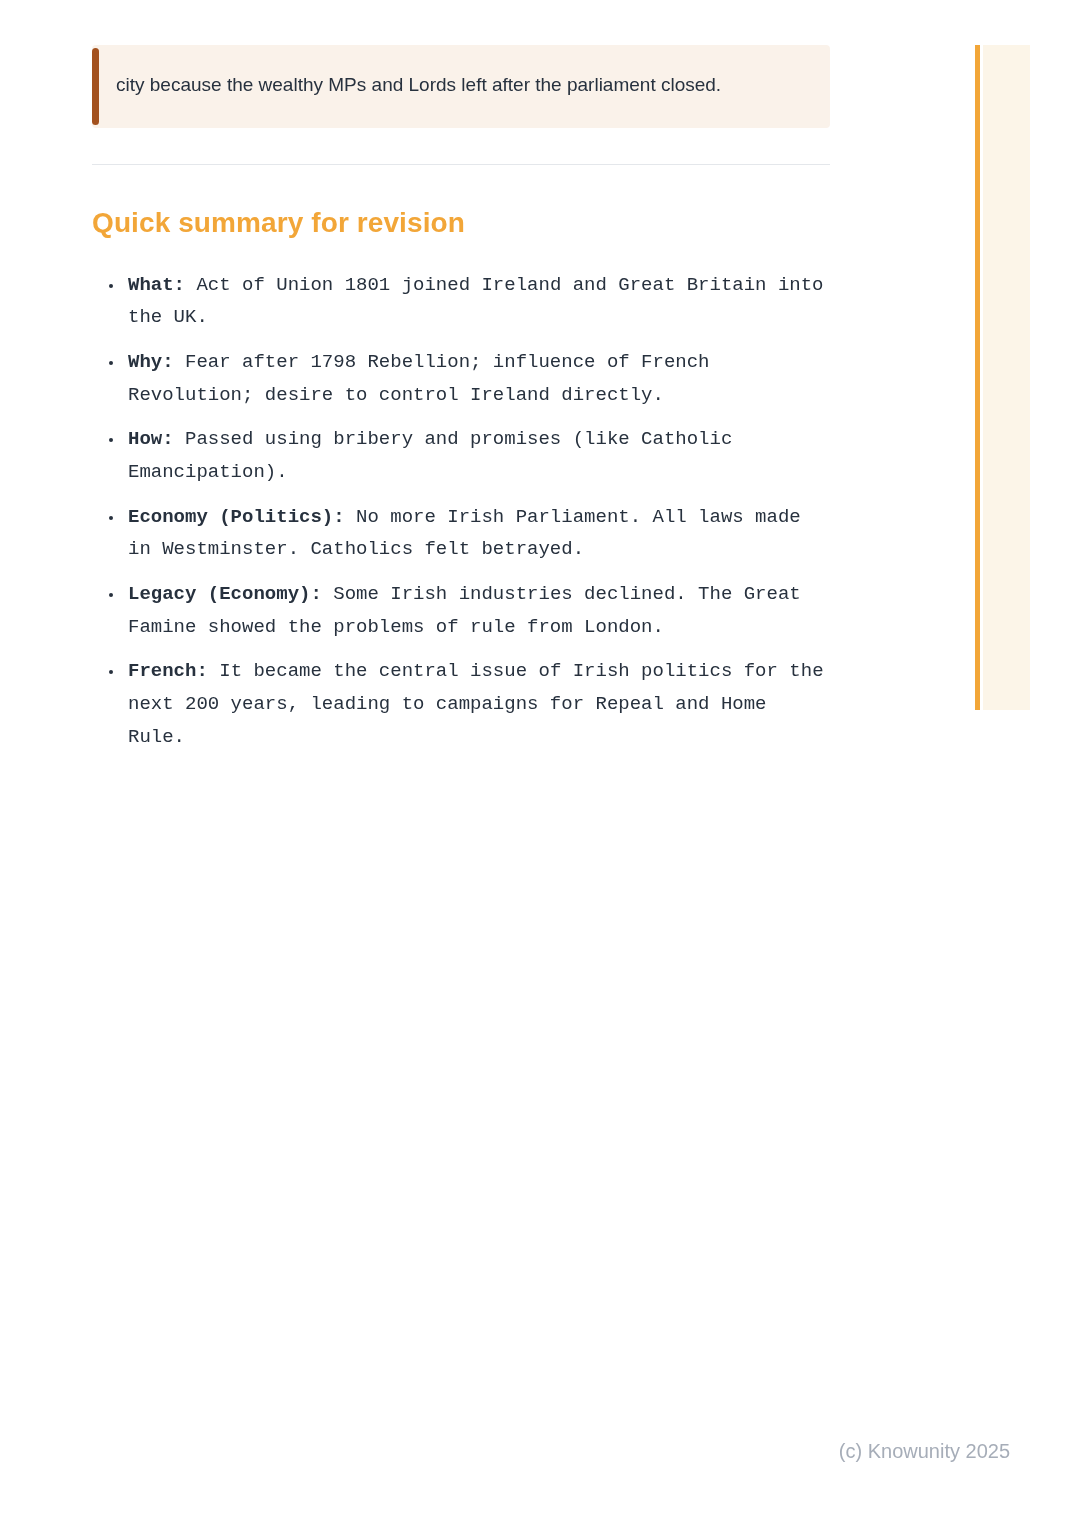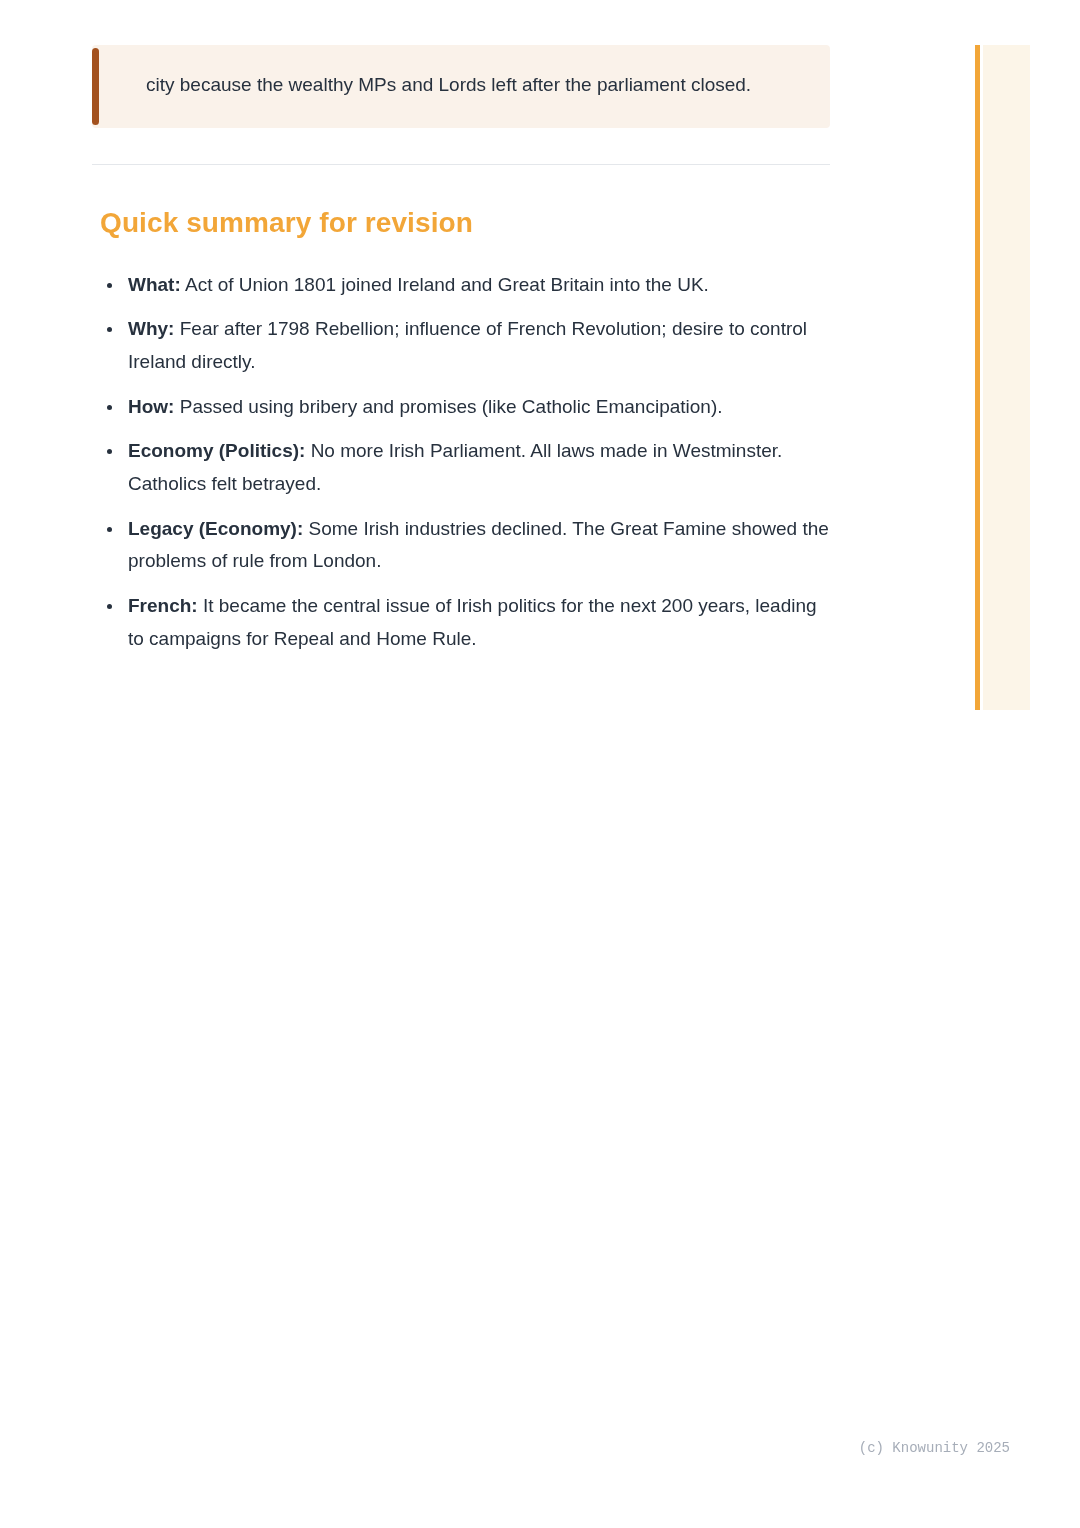--- a/index.html
+++ b/index.html
@@ -40,21 +40,21 @@
   .content {
     position: absolute;
     left: 92px;
     top: 45px;
     width: 738px;
   }
   .callout {
     position: relative;
     background: var(--callout-bg);
     border-radius: 4px;
-    padding: 24px 30px 26px 54px;
+    padding: 24px 30px 26px 24px;
     font-size: 19px;
     line-height: 1.72;
     text-align: justify;
   }
   .callout-bar {
     position: absolute;
     left: 0;
     top: 3px;
     bottom: 3px;
     width: 7px;
@@ -65,42 +65,41 @@
     border: none;
     border-top: 1px solid var(--divider);
     margin: 36px 0 0 0;
   }
   .heading {
     margin-top: 42px;
     font-size: 28px;
     font-weight: 700;
     color: var(--accent);
     letter-spacing: 0.1px;
-    margin-left: 8px;
   }
   .bullets {
     margin-top: 30px;
     padding-left: 32px;
     list-style: disc outside;
     font-size: 19px;
     line-height: 1.72;
   }
   .bullets li {
     margin-bottom: 12px;
     padding-left: 4px;
+    font-family: Liberation Mono, monospace;
   }
   .bullets li::marker { color: var(--text); font-size: 0.85em; }
   .bullets strong { font-weight: 700; }
   .footer {
     position: absolute;
     right: 70px;
     top: 1440px;
-    font-size: 14px;
+    font-size: 20px;
     color: var(--footer-text);
-    font-family: Liberation Mono, monospace;
   }
 </style>
 </head>
 <body>
 
 <div>
 
   <div class="side-stripe"></div>
   <div class="side-panel"></div>
 

